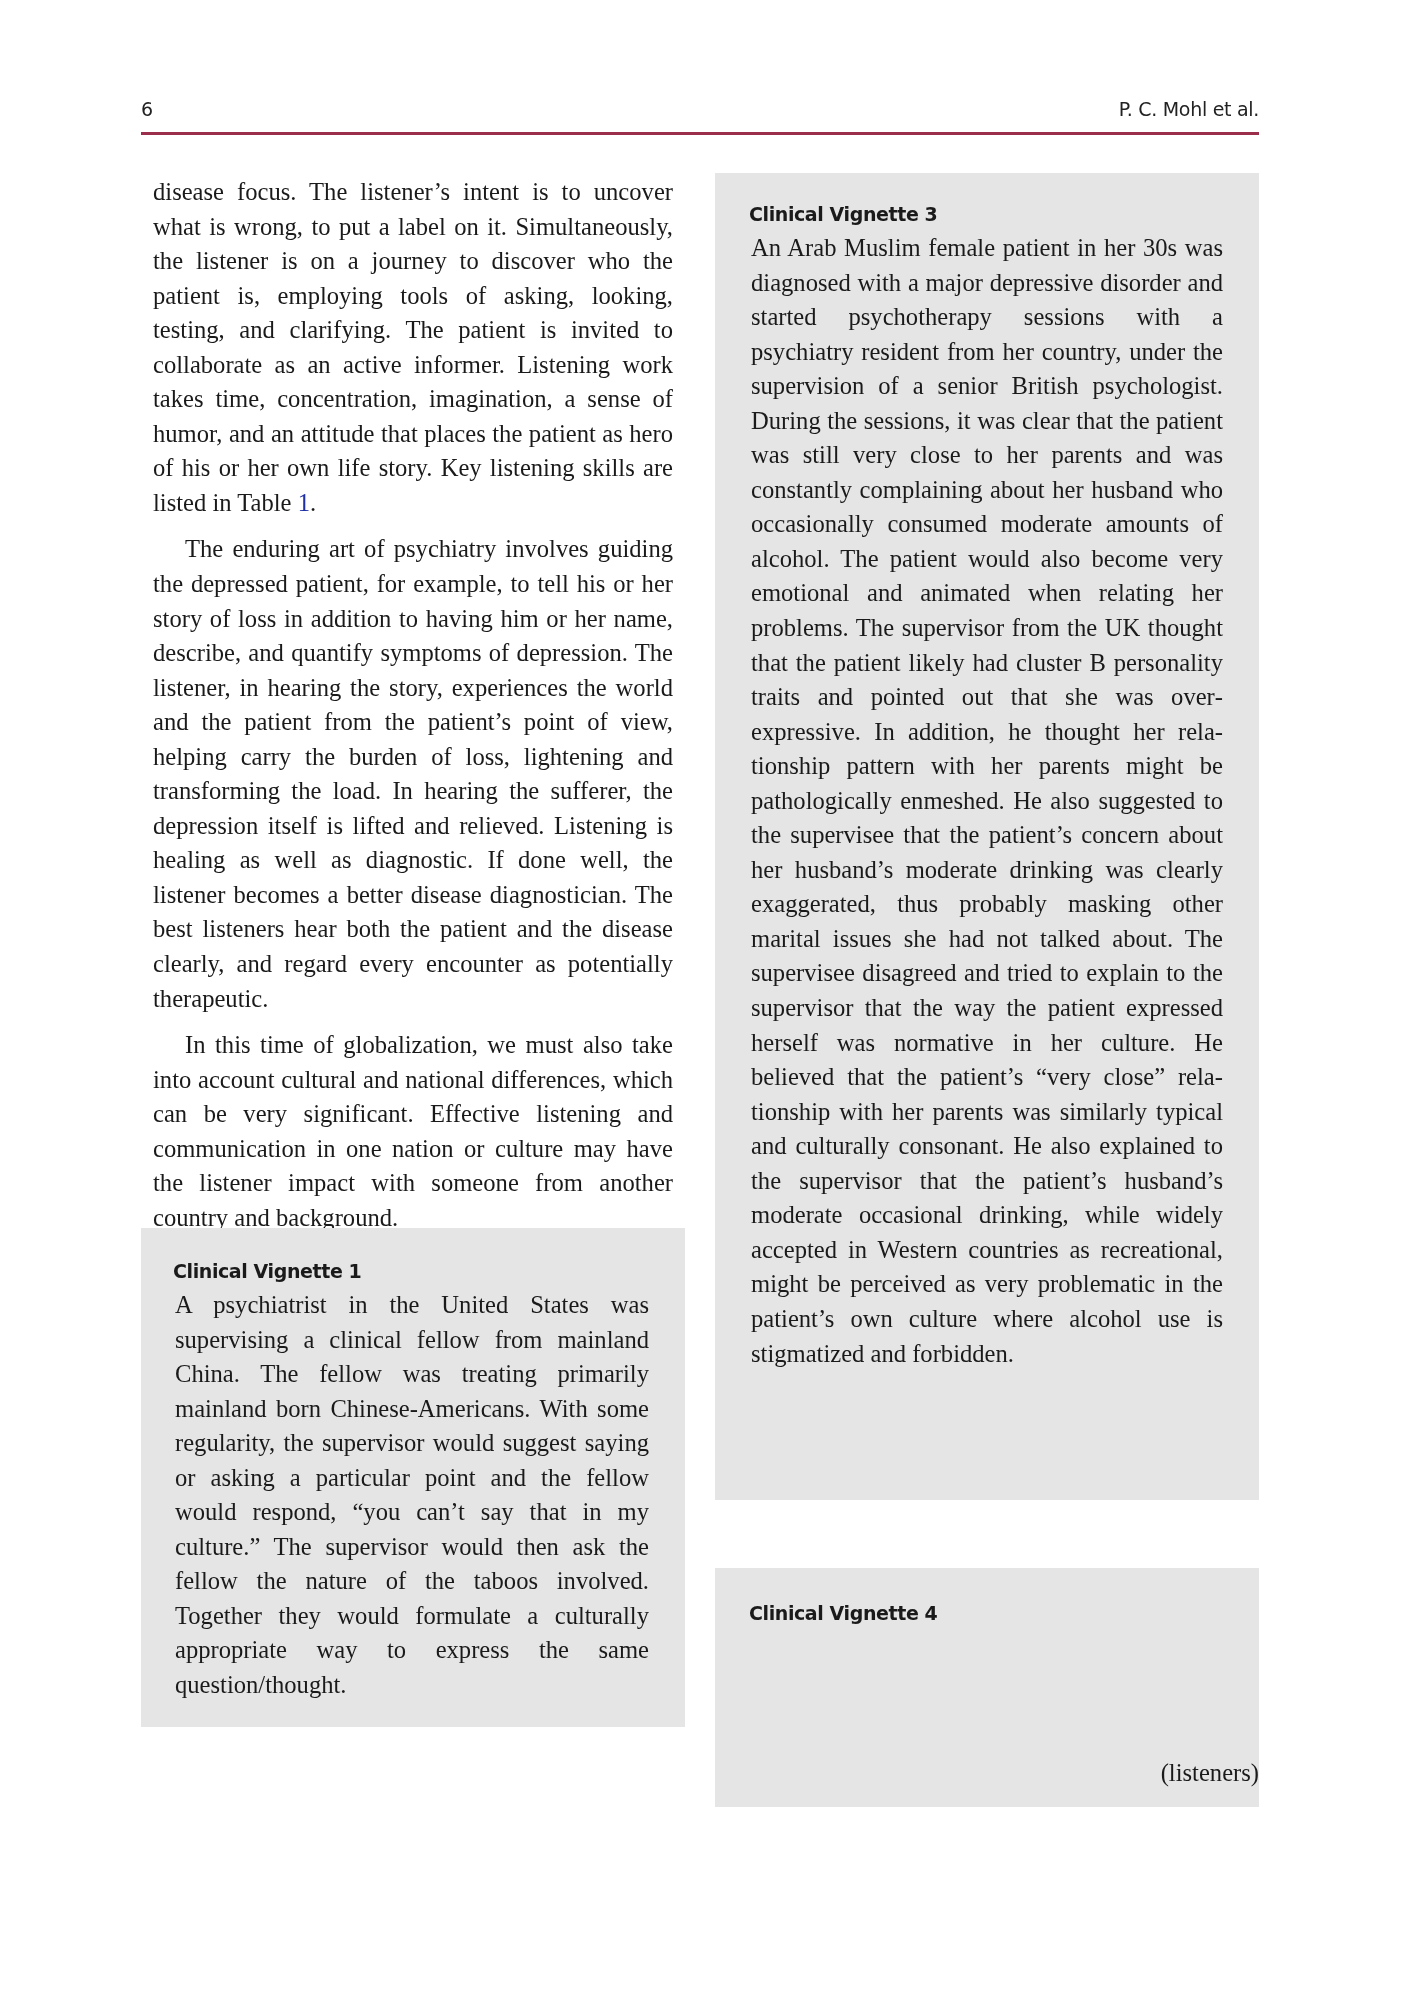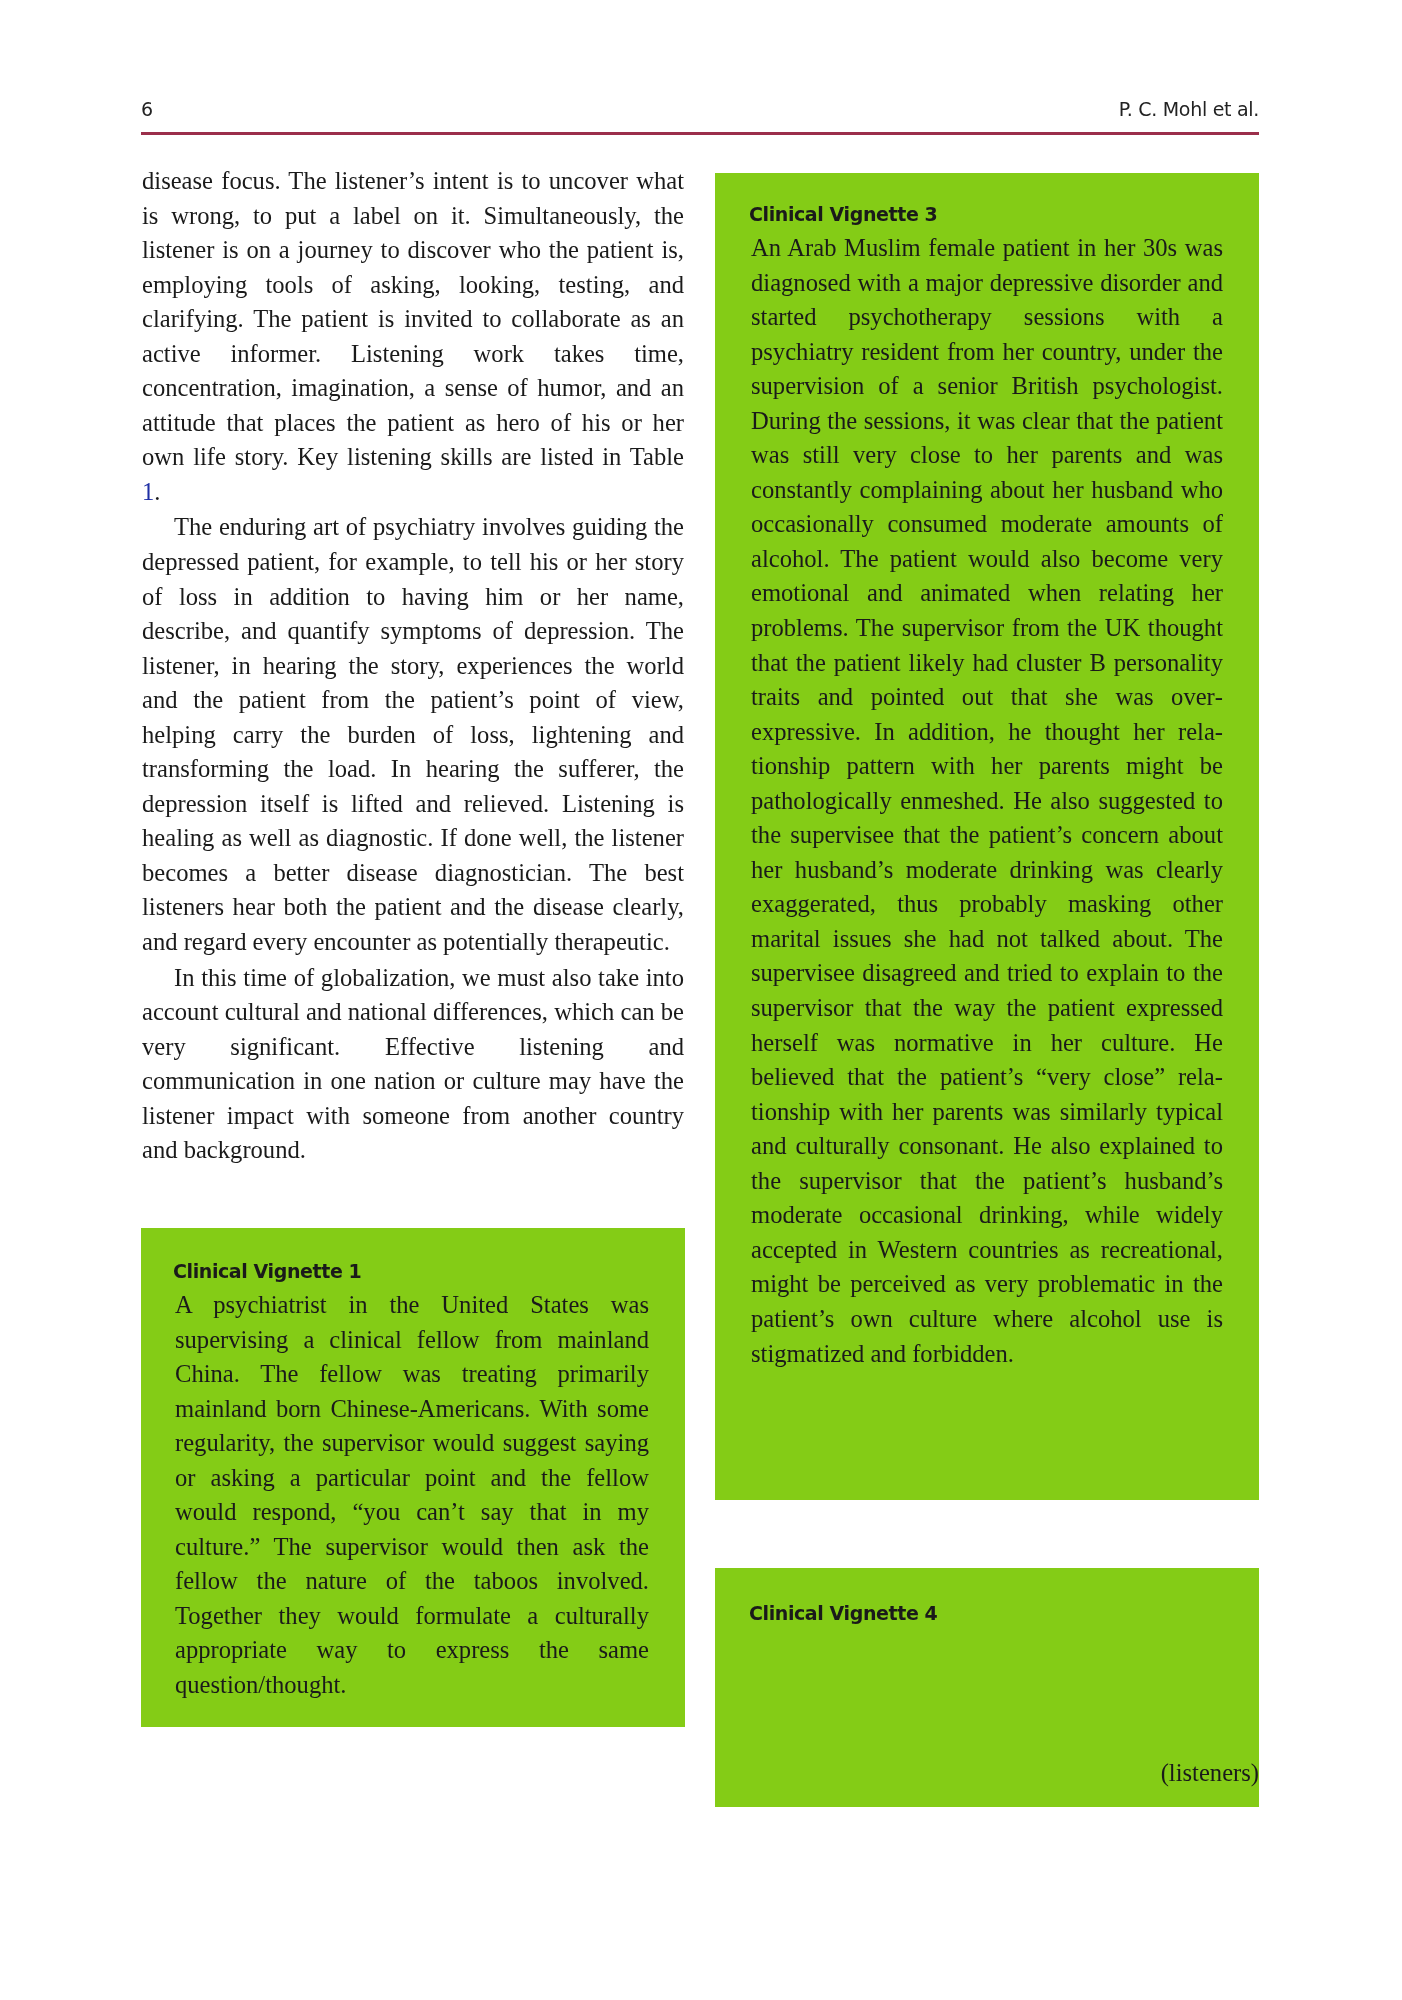--- a/index.html
+++ b/index.html
@@ -50,31 +50,31 @@
       line-height: 34.55px;
       text-align: justify;
       hyphens: manual;
     }
     .col-left {
       left: 141px;
       top: 163px;
       width: 544px;
     }
     .col-left p {
-      margin: 1px;
+      margin: 12px;
     }
     .col-left p.indent {
       text-indent: 32px;
     }
     .link {
       color: #1f2fa5;
     }
     .box {
       position: absolute;
-      background: #84cc16;
+      background: #e5e5e5;
     }
     .box .box-inner {
       position: absolute;
       font-family: "Liberation Serif", serif;
       font-size: 24.6px;
       line-height: 34.55px;
       text-align: justify;
     }
     .box-title {
       font-family: "DejaVu Sans", sans-serif;

